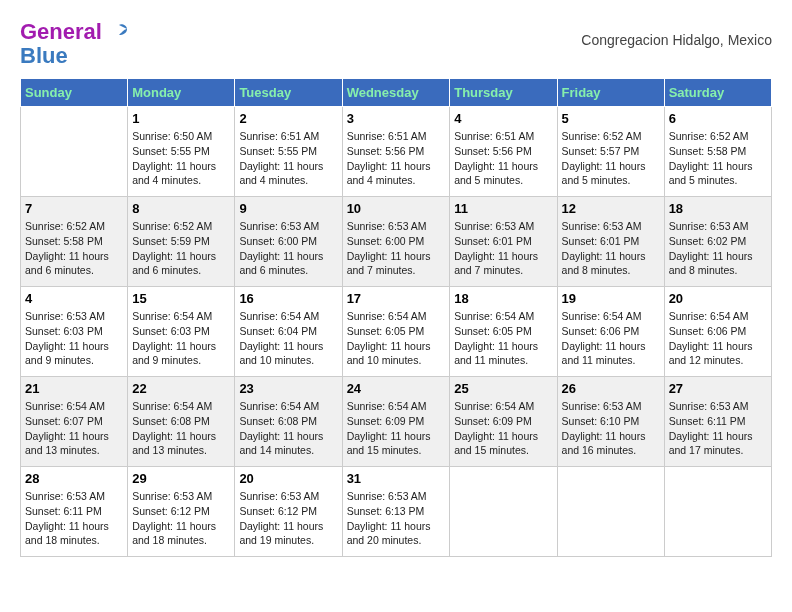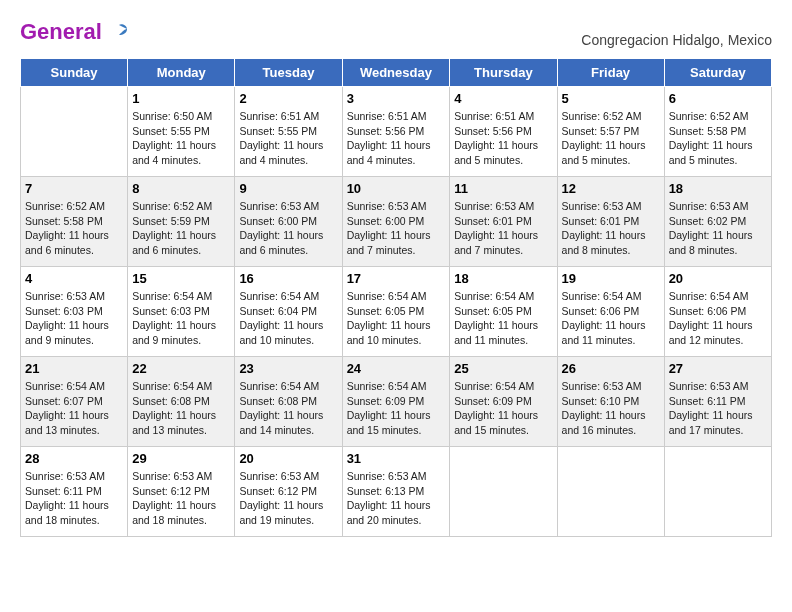--- a/index.html
+++ b/index.html
@@ -33,23 +33,23 @@
       color: #444;
       margin-top: 12px;
     }
     .calendar {
       width: 100%;
       border-collapse: collapse;
       font-size: 11px;
     }
     .calendar th {
       background-color: #3a6bbd;
-      color: #ffffff;
+      color: #86efac;
       padding: 6px 4px;
-      text-align: center;
+      text-align: left;
       font-size: 13px;
       font-weight: bold;
       border: 1px solid #fff;
     }
     .calendar td {
       border: 1px solid #ccc;
       vertical-align: top;
       padding: 4px;
       height: 90px;
       width: 108px;
@@ -81,20 +81,21 @@
   <div class="logo">
     <div>
       <div style="display:flex; align-items:center;">
         <div style="font-size:22px; font-weight:bold; color:#a21caf; line-height:1.1;">
           General
           <svg width="20" height="20" viewBox="0 0 20 20" style="vertical-align:middle; margin-left:1px;">
             <path d="M10 2 C12 0, 18 2, 18 6 C18 10, 14 12, 10 12 C14 8, 16 6, 18 6" fill="#3a7abf"></path>
           </svg>
         </div>
       </div>
+      <div style="font-size:22px; font-weight:bold; color:#3a7abf; line-height:1.1;">Blue</div>
     </div>
   </div>
   <div class="title-section">
     <div class="location">Congregacion Hidalgo, Mexico</div>
   </div>
 </div>
 
 <table class="calendar">
   <thead>
     <tr>

